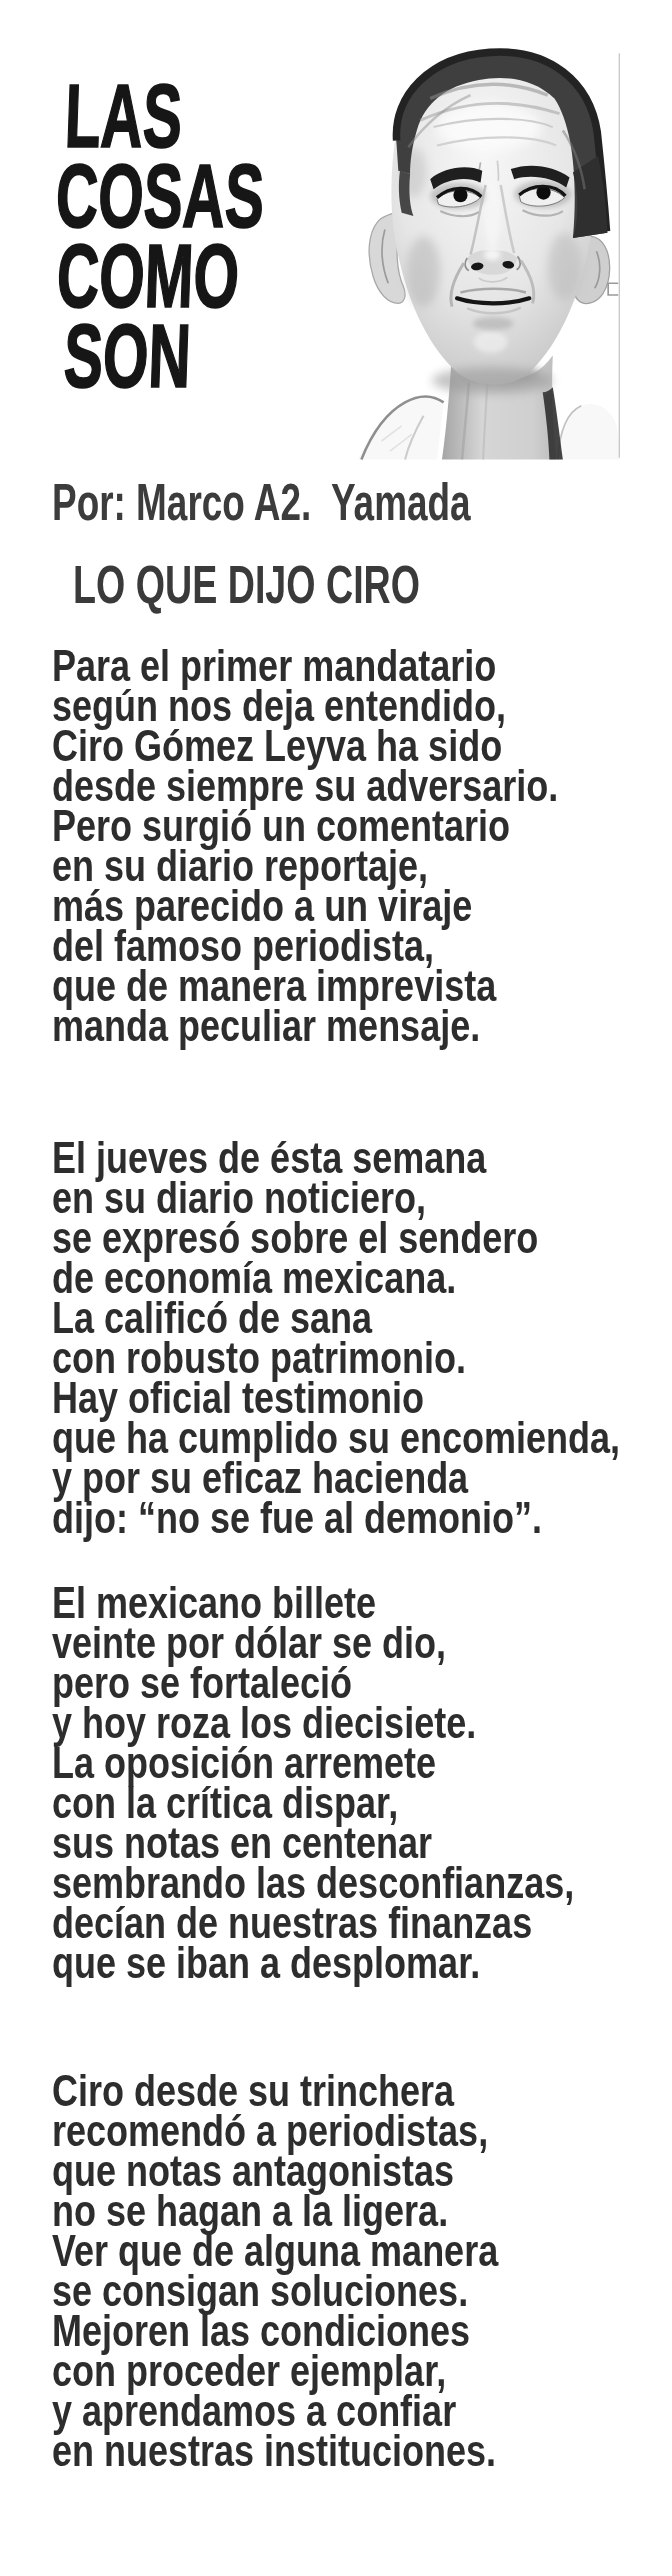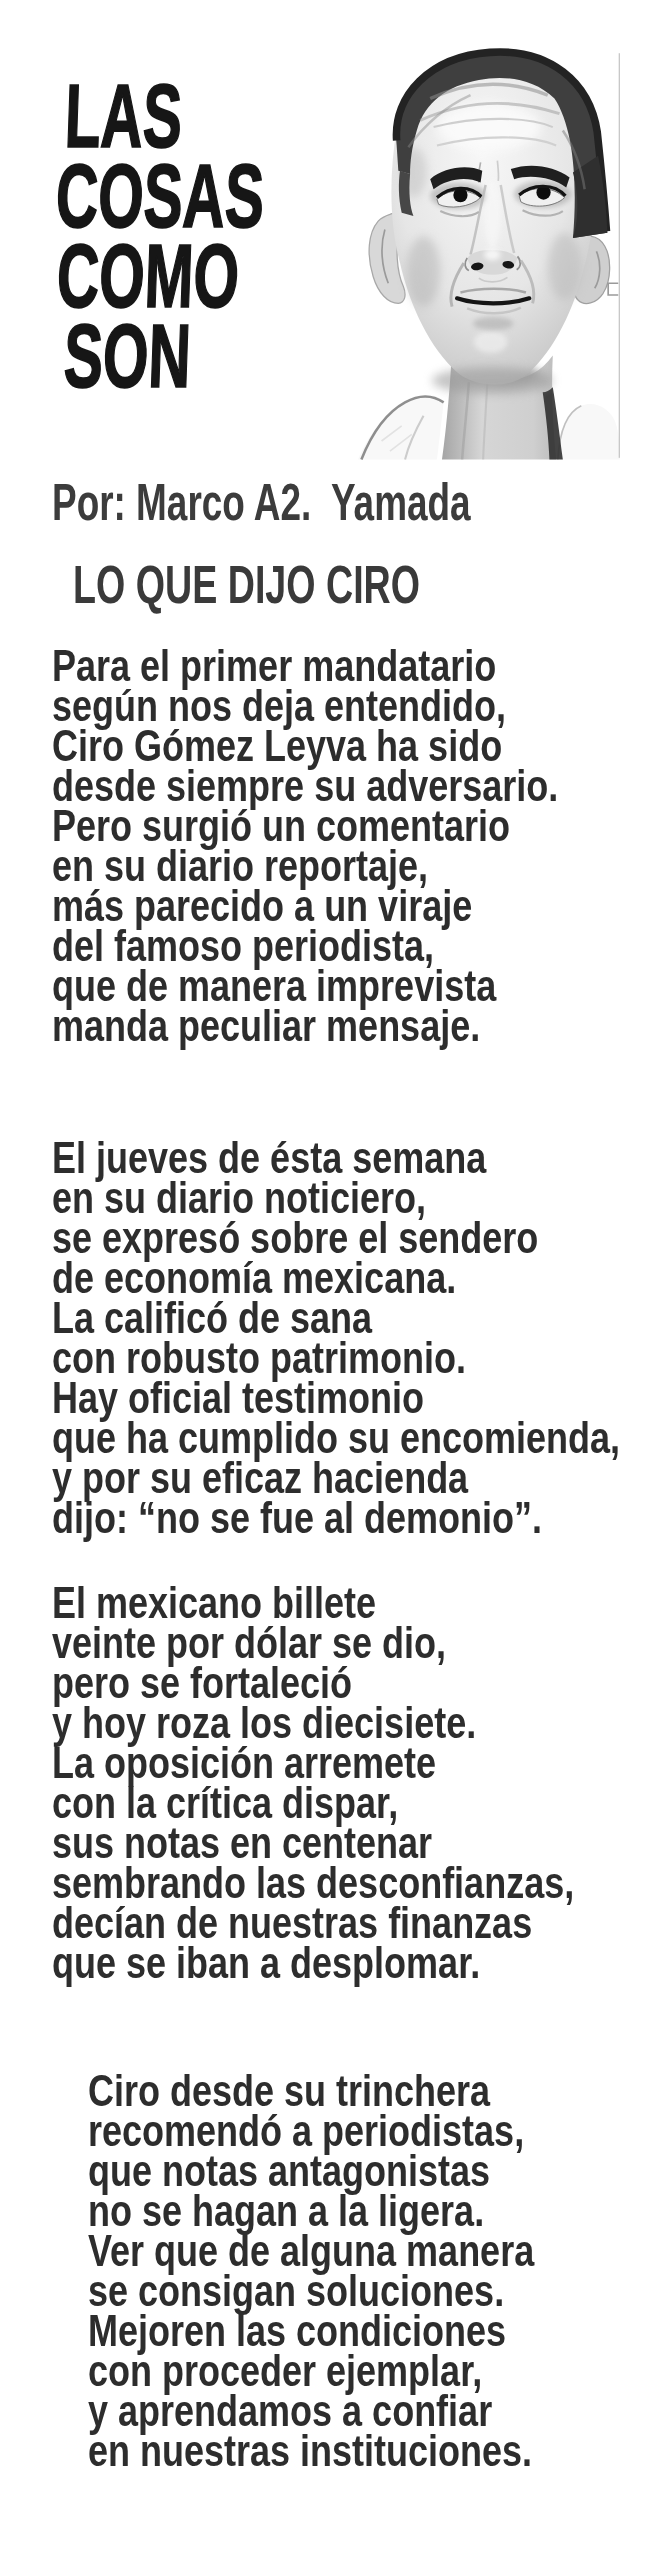--- a/index.html
+++ b/index.html
@@ -31,21 +31,21 @@
     position:absolute;left:73px;top:553px;white-space:pre;
     font-size:53px;line-height:1.2;font-weight:bold;color:#3a3a3a;
     transform:scaleX(0.71);transform-origin:0 0;
   }
 
   
   .stanza{position:absolute;left:52px;}
   .stanza-1{top:646px;}
   .stanza-2{top:1138px;}
   .stanza-3{top:1583px;}
-  .stanza-4{top:2071px;margin-left:36px;}
+  .stanza-4{top:2071px;}
   .body-line{
     display:block;white-space:pre;
     font-size:45px;line-height:40px;font-weight:bold;color:#2d2d2d;
     transform:scaleX(0.80);transform-origin:0 0;
   }
 </style>
 </head>
 <body>
 
 <div class="page">

